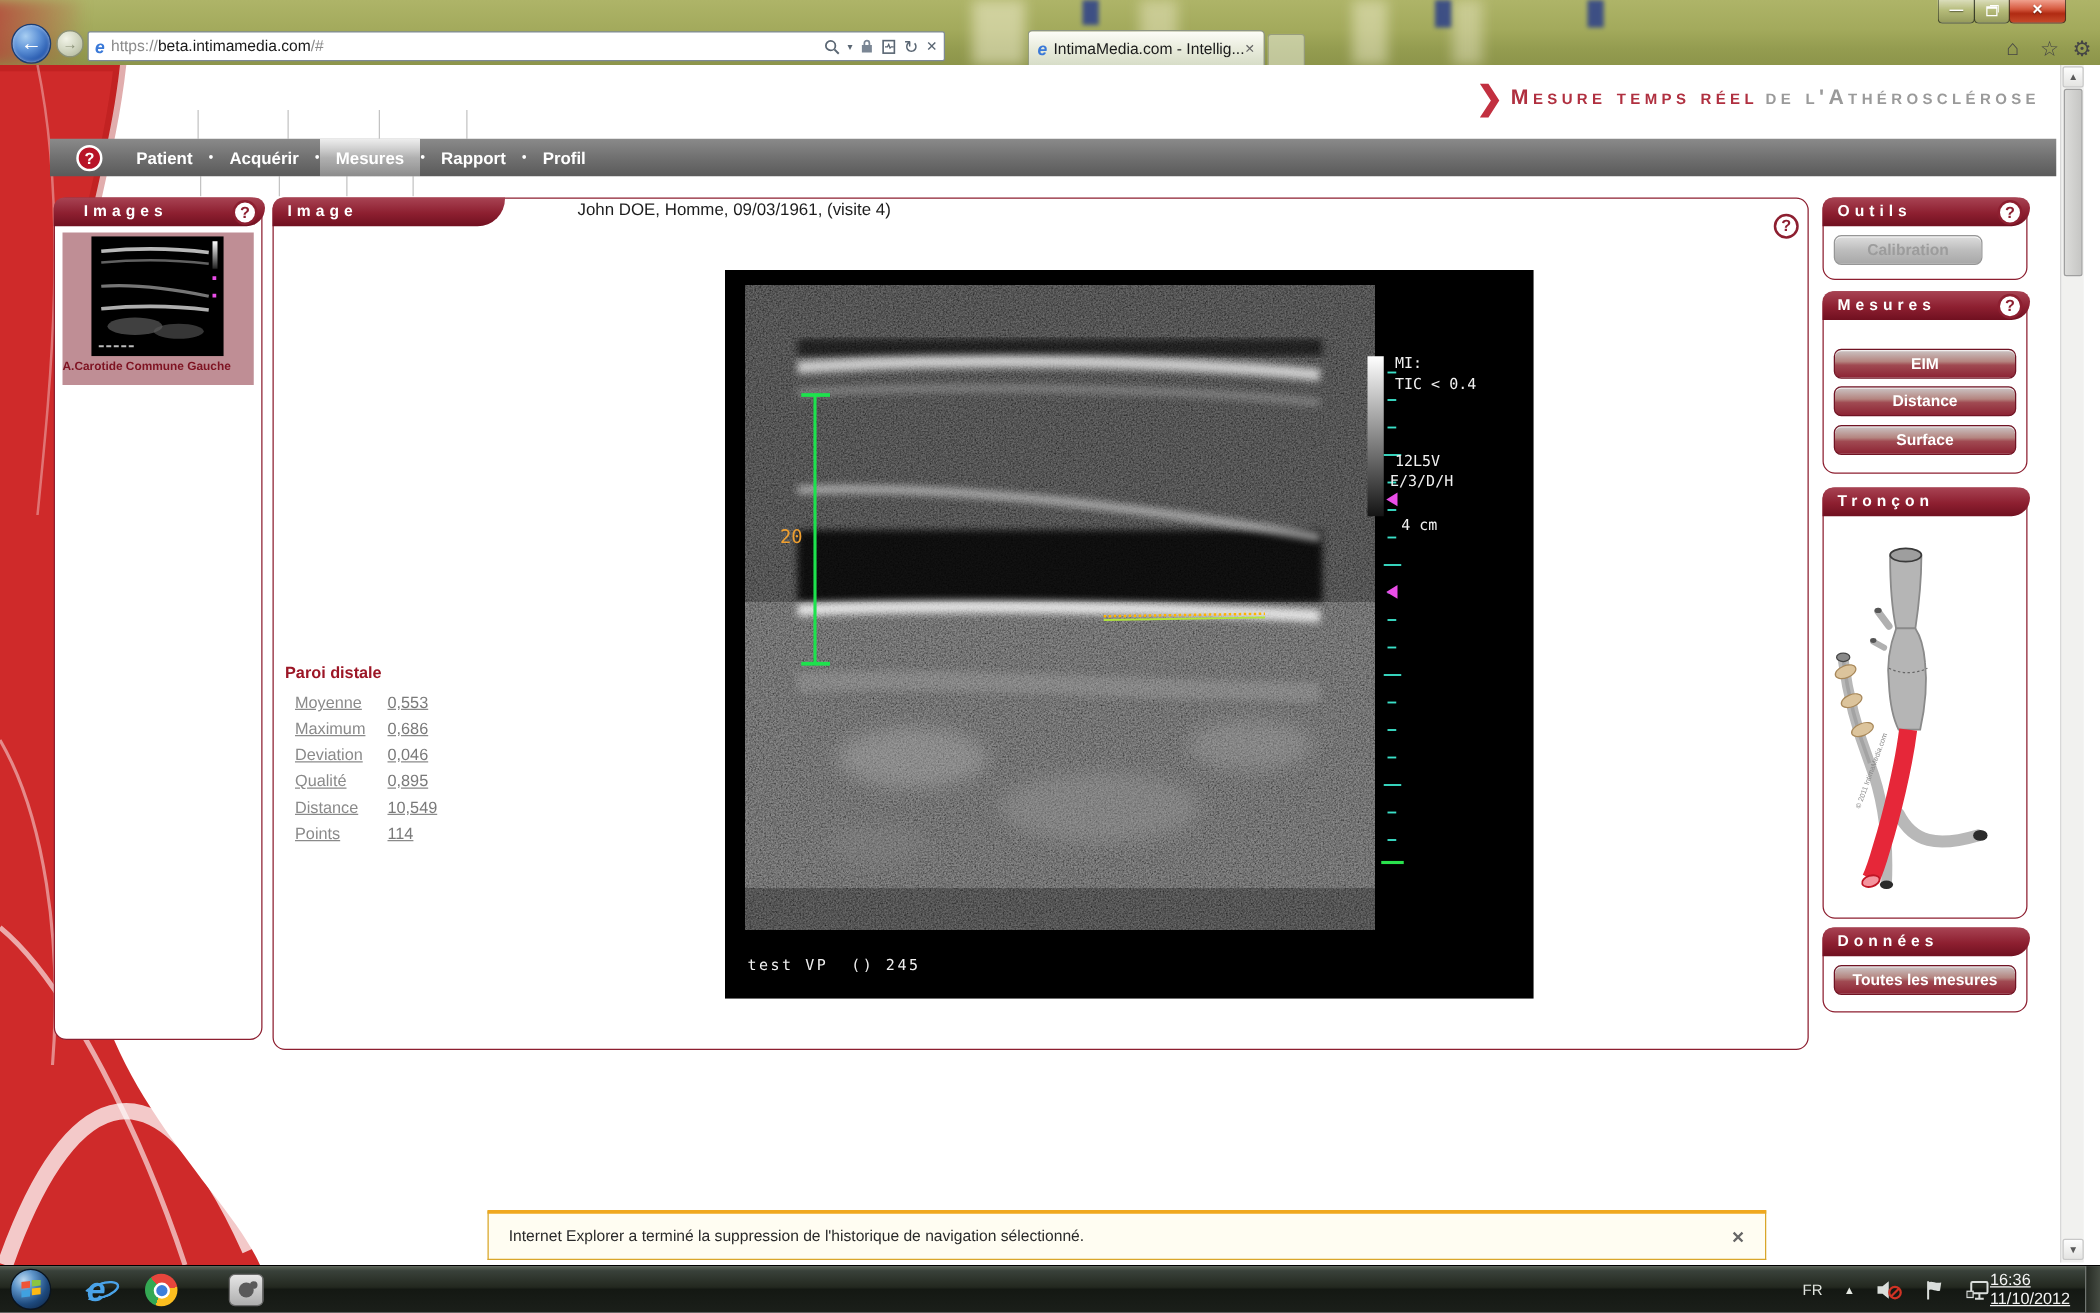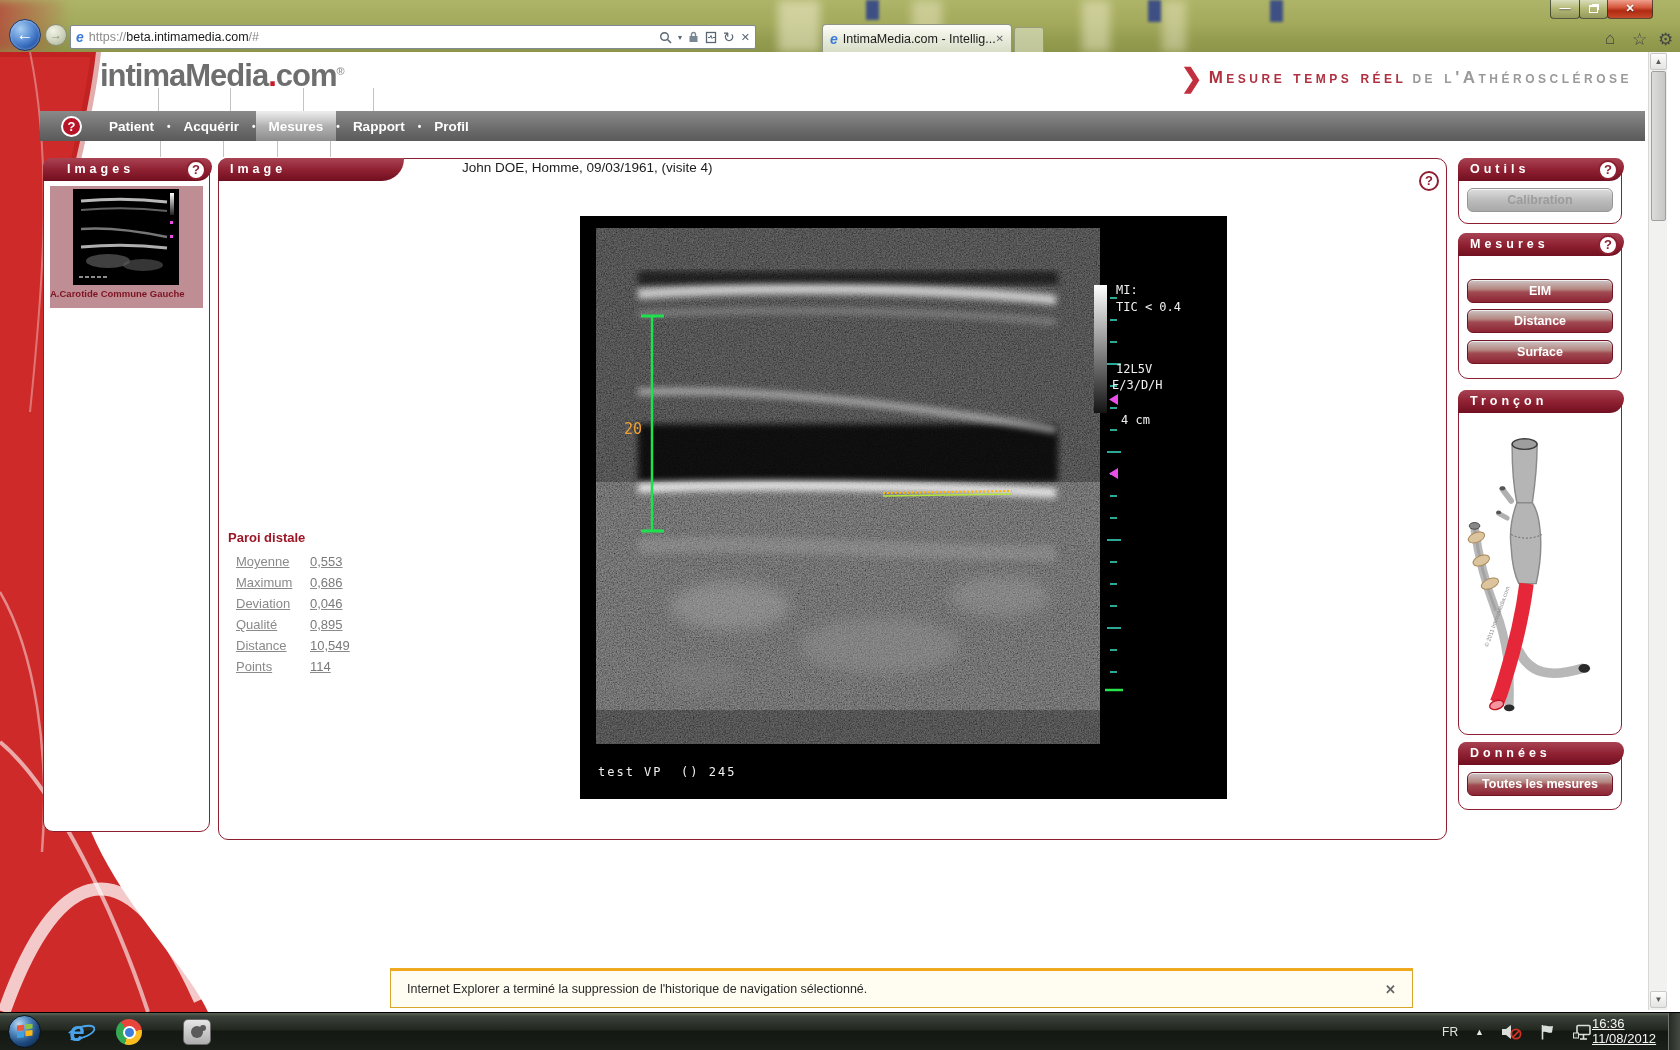--- a/index.html
+++ b/index.html
@@ -208,21 +208,20 @@
     <svg class="abs" style="left:0;top:0;" width="230" height="960" viewBox="0 0 230 960">
       <path d="M0,0 H96 C86,90 58,150 55,250 C51,390 60,530 64,650 C68,770 115,830 168,900 C185,922 200,942 208,960 L0,960 Z" fill="#cf2a2a"></path>
       <path d="M0,0 H96 C86,90 58,150 55,250 C51,390 60,530 64,650" fill="none" stroke="#a81414" stroke-width="10" opacity=".35"></path>
       <path d="M4,960 C50,830 120,770 200,948" fill="none" stroke="#ffffff" stroke-width="13" opacity=".75"></path>
       <path d="M0,690 C55,735 115,860 148,960" fill="none" stroke="#ffffff" stroke-width="4" opacity=".6"></path>
       <path d="M0,540 C35,600 50,700 42,800" fill="none" stroke="#ffffff" stroke-width="2.5" opacity=".45"></path>
       <path d="M30,0 C55,120 40,260 30,360" fill="none" stroke="#ffffff" stroke-width="2" opacity=".35"></path>
       <path d="M70,200 C60,340 72,520 90,640" fill="none" stroke="#e96a6a" stroke-width="5" opacity=".5"></path>
     </svg>
 
-    <div class="abs" id="logo"><span>intimaMedia</span><span class="dot">.</span><span>com</span><sup>®</sup></div>
     <div class="abs" id="tagline">
       <span class="chev">❯</span>
       <span class="tagtxt tag-red">Mesure temps réel</span>
       <span class="tagtxt tag-gray">de l'Athérosclérose</span>
     </div>
 
     <div class="tickline" style="left:158px;top:36px;height:23px;"></div>
     <div class="tickline" style="left:230px;top:36px;height:23px;"></div>
     <div class="tickline" style="left:303px;top:36px;height:23px;"></div>
     <div class="tickline" style="left:373px;top:36px;height:23px;"></div>
@@ -381,21 +380,21 @@
       <text class="ustext" x="536" y="95">TIC &lt; 0.4</text>
       <text class="ustext" x="536" y="157">12L5V</text>
       <text class="ustext" x="532" y="173">E/3/D/H</text>
       <text class="ustext" x="541" y="208" font-size="13">4 cm</text>
       <text class="ustext" x="18" y="560" font-size="14.5" letter-spacing="2">test VP  () 245</text>
     </svg>
 
     <div class="panel" style="left:1458px;top:106px;width:164px;height:66px;">
       <div class="phead" style="width:166px;">Outils</div>
       <span class="help-badge" style="right:3px;top:1px;">?</span>
-      <div class="gray-btn" style="left:8px;top:29px;width:146px;height:24px;line-height:23px;">Calibration</div>
+      <div class="gray-btn" style="left:8px;top:29px;width:119px;height:24px;line-height:23px;">Calibration</div>
     </div>
 
     <div class="panel" style="left:1458px;top:181px;width:164px;height:146px;">
       <div class="phead" style="width:166px;">Mesures</div>
       <span class="help-badge" style="right:3px;top:1px;">?</span>
       <div class="red-btn" style="left:8px;top:45px;width:146px;height:24px;line-height:23px;">EIM</div>
       <div class="red-btn" style="left:8px;top:75px;width:146px;height:24px;line-height:23px;">Distance</div>
       <div class="red-btn" style="left:8px;top:106px;width:146px;height:24px;line-height:23px;">Surface</div>
     </div>
 
@@ -486,18 +485,18 @@
       </svg>
       <svg width="21" height="17" viewBox="0 0 21 17">
         <rect x="4" y="1.5" width="13" height="9" rx="1" fill="none" stroke="#dadedb" stroke-width="1.6"></rect>
         <line x1="7" y1="15" x2="14" y2="15" stroke="#dadedb" stroke-width="1.6"></line>
         <line x1="10.5" y1="10.5" x2="10.5" y2="15" stroke="#dadedb" stroke-width="1.6"></line>
         <rect x="0.5" y="9" width="5" height="5" fill="#2a2e29" stroke="#dadedb" stroke-width="1"></rect>
       </svg>
     </div>
     <div id="clockblock">
       <div>16:36</div>
-      <div>11/08/2012</div>
+      <div>11/10/2012</div>
     </div>
     <div id="showdesk"></div>
   </div>
 
 </div>
 
 </body></html>

